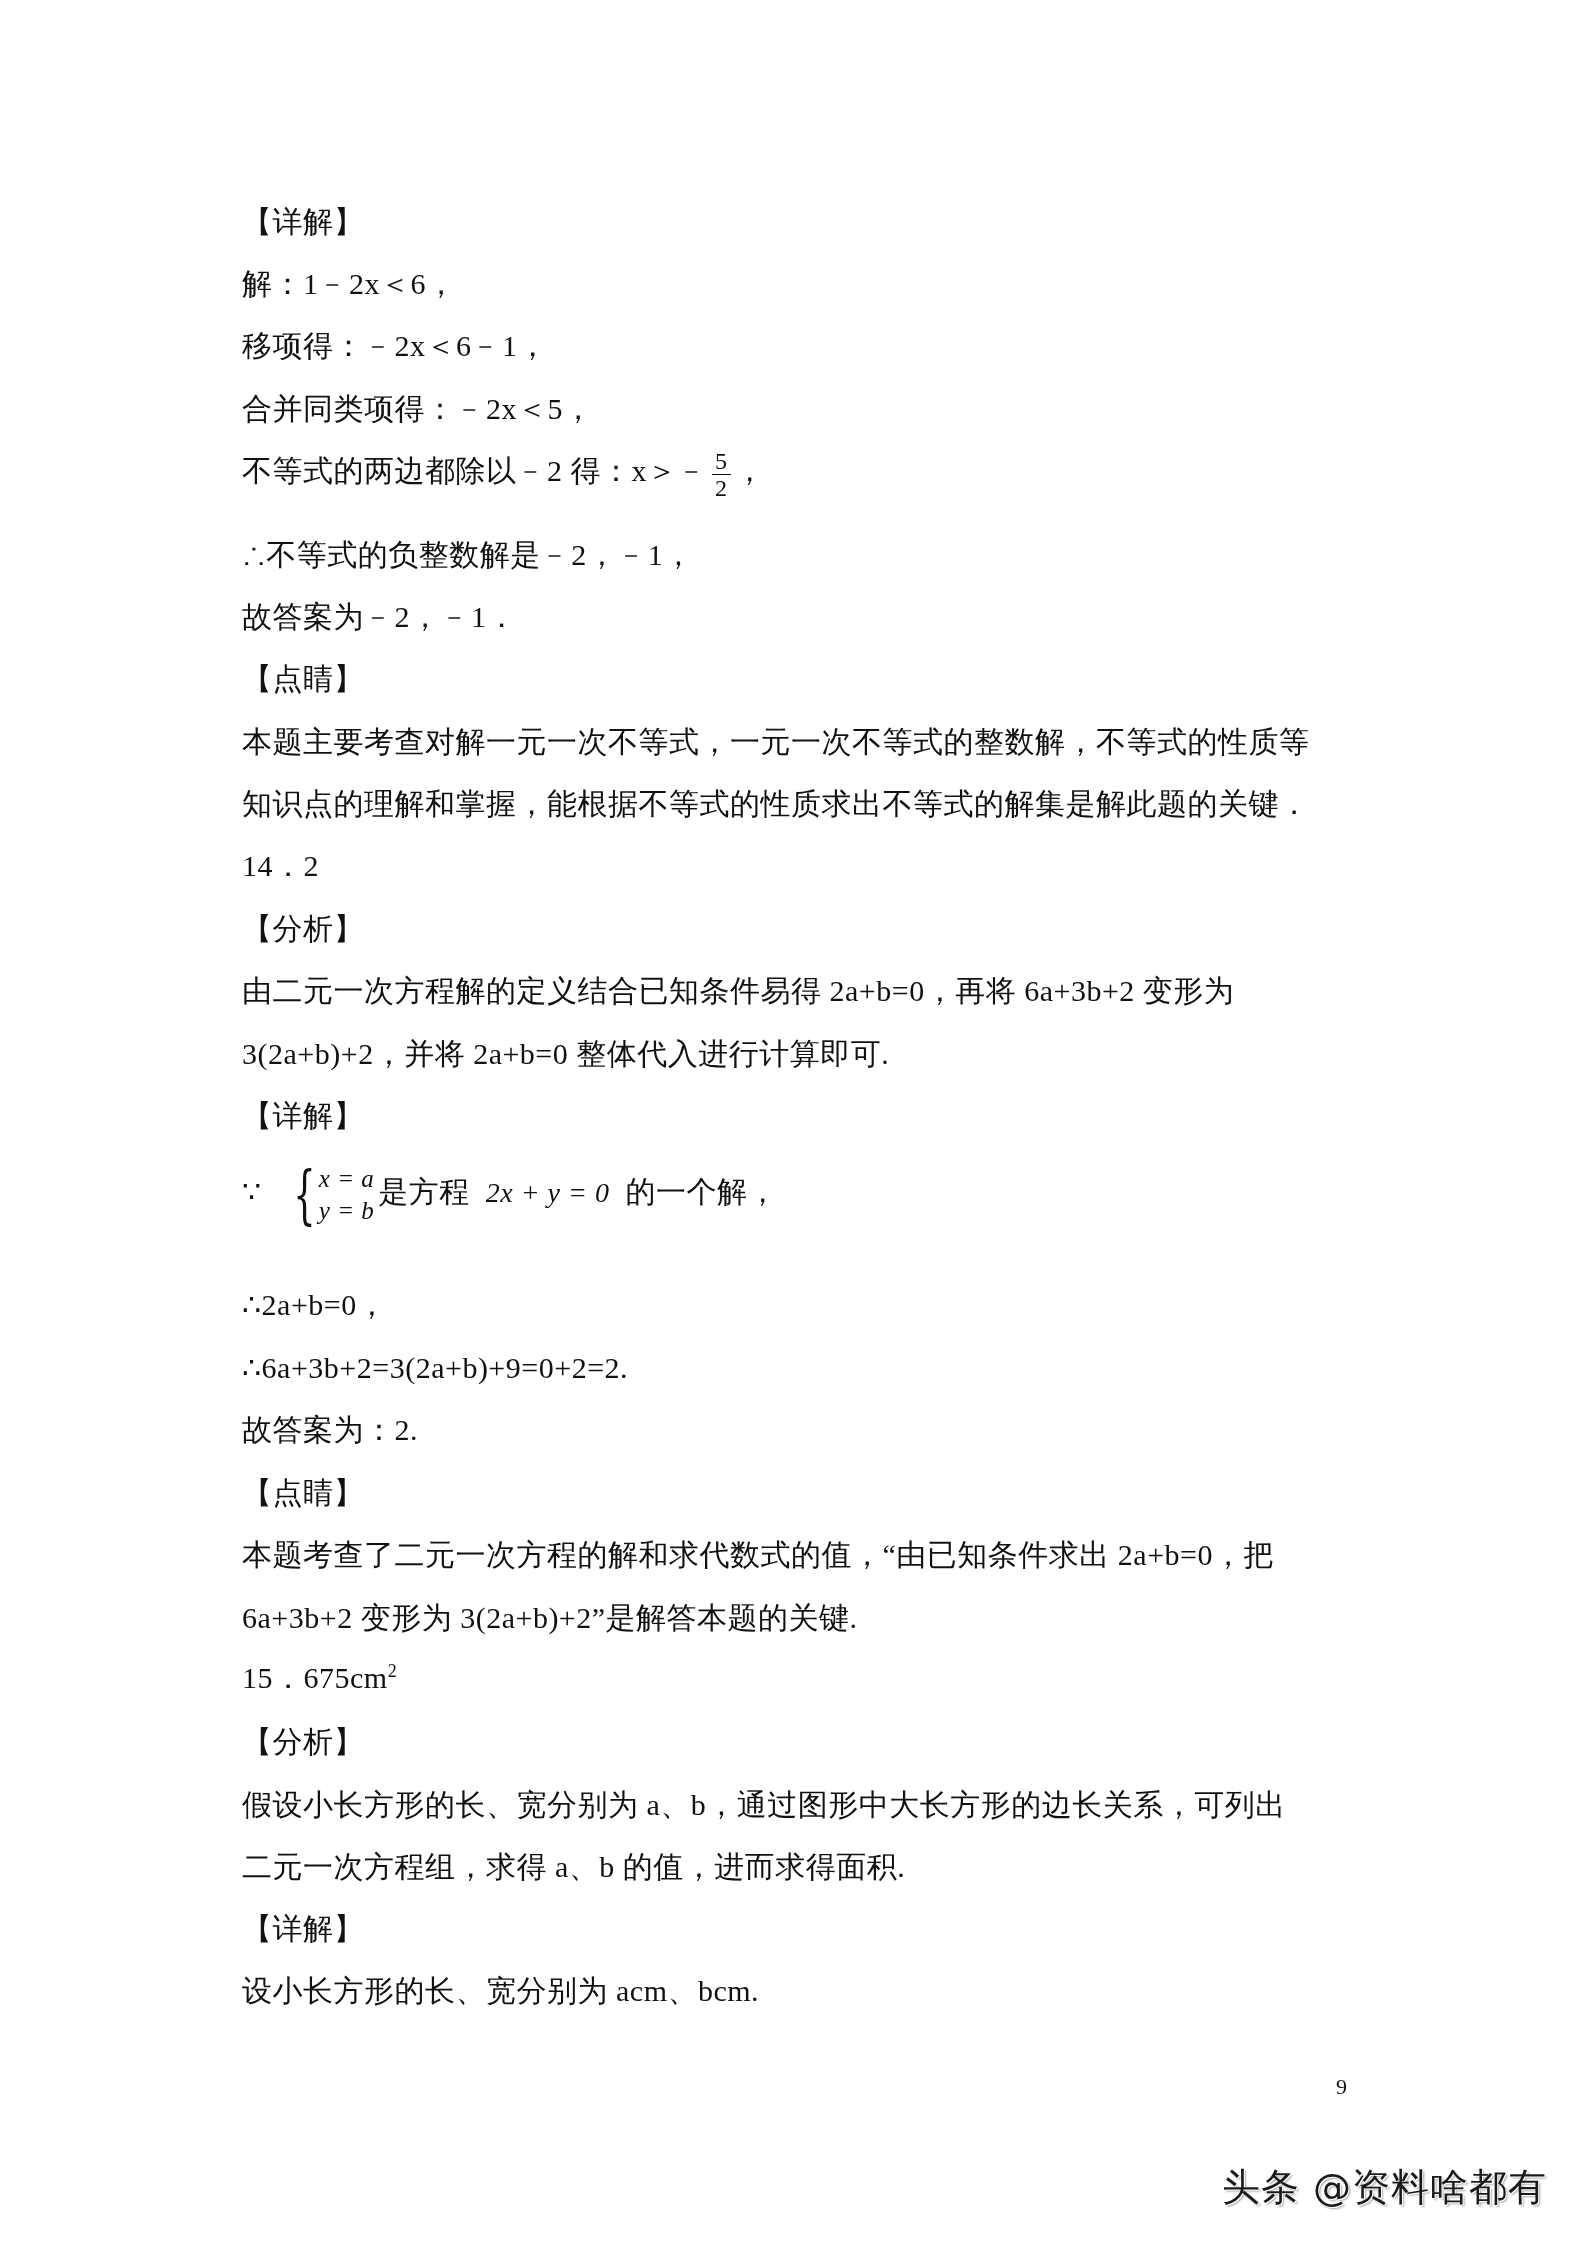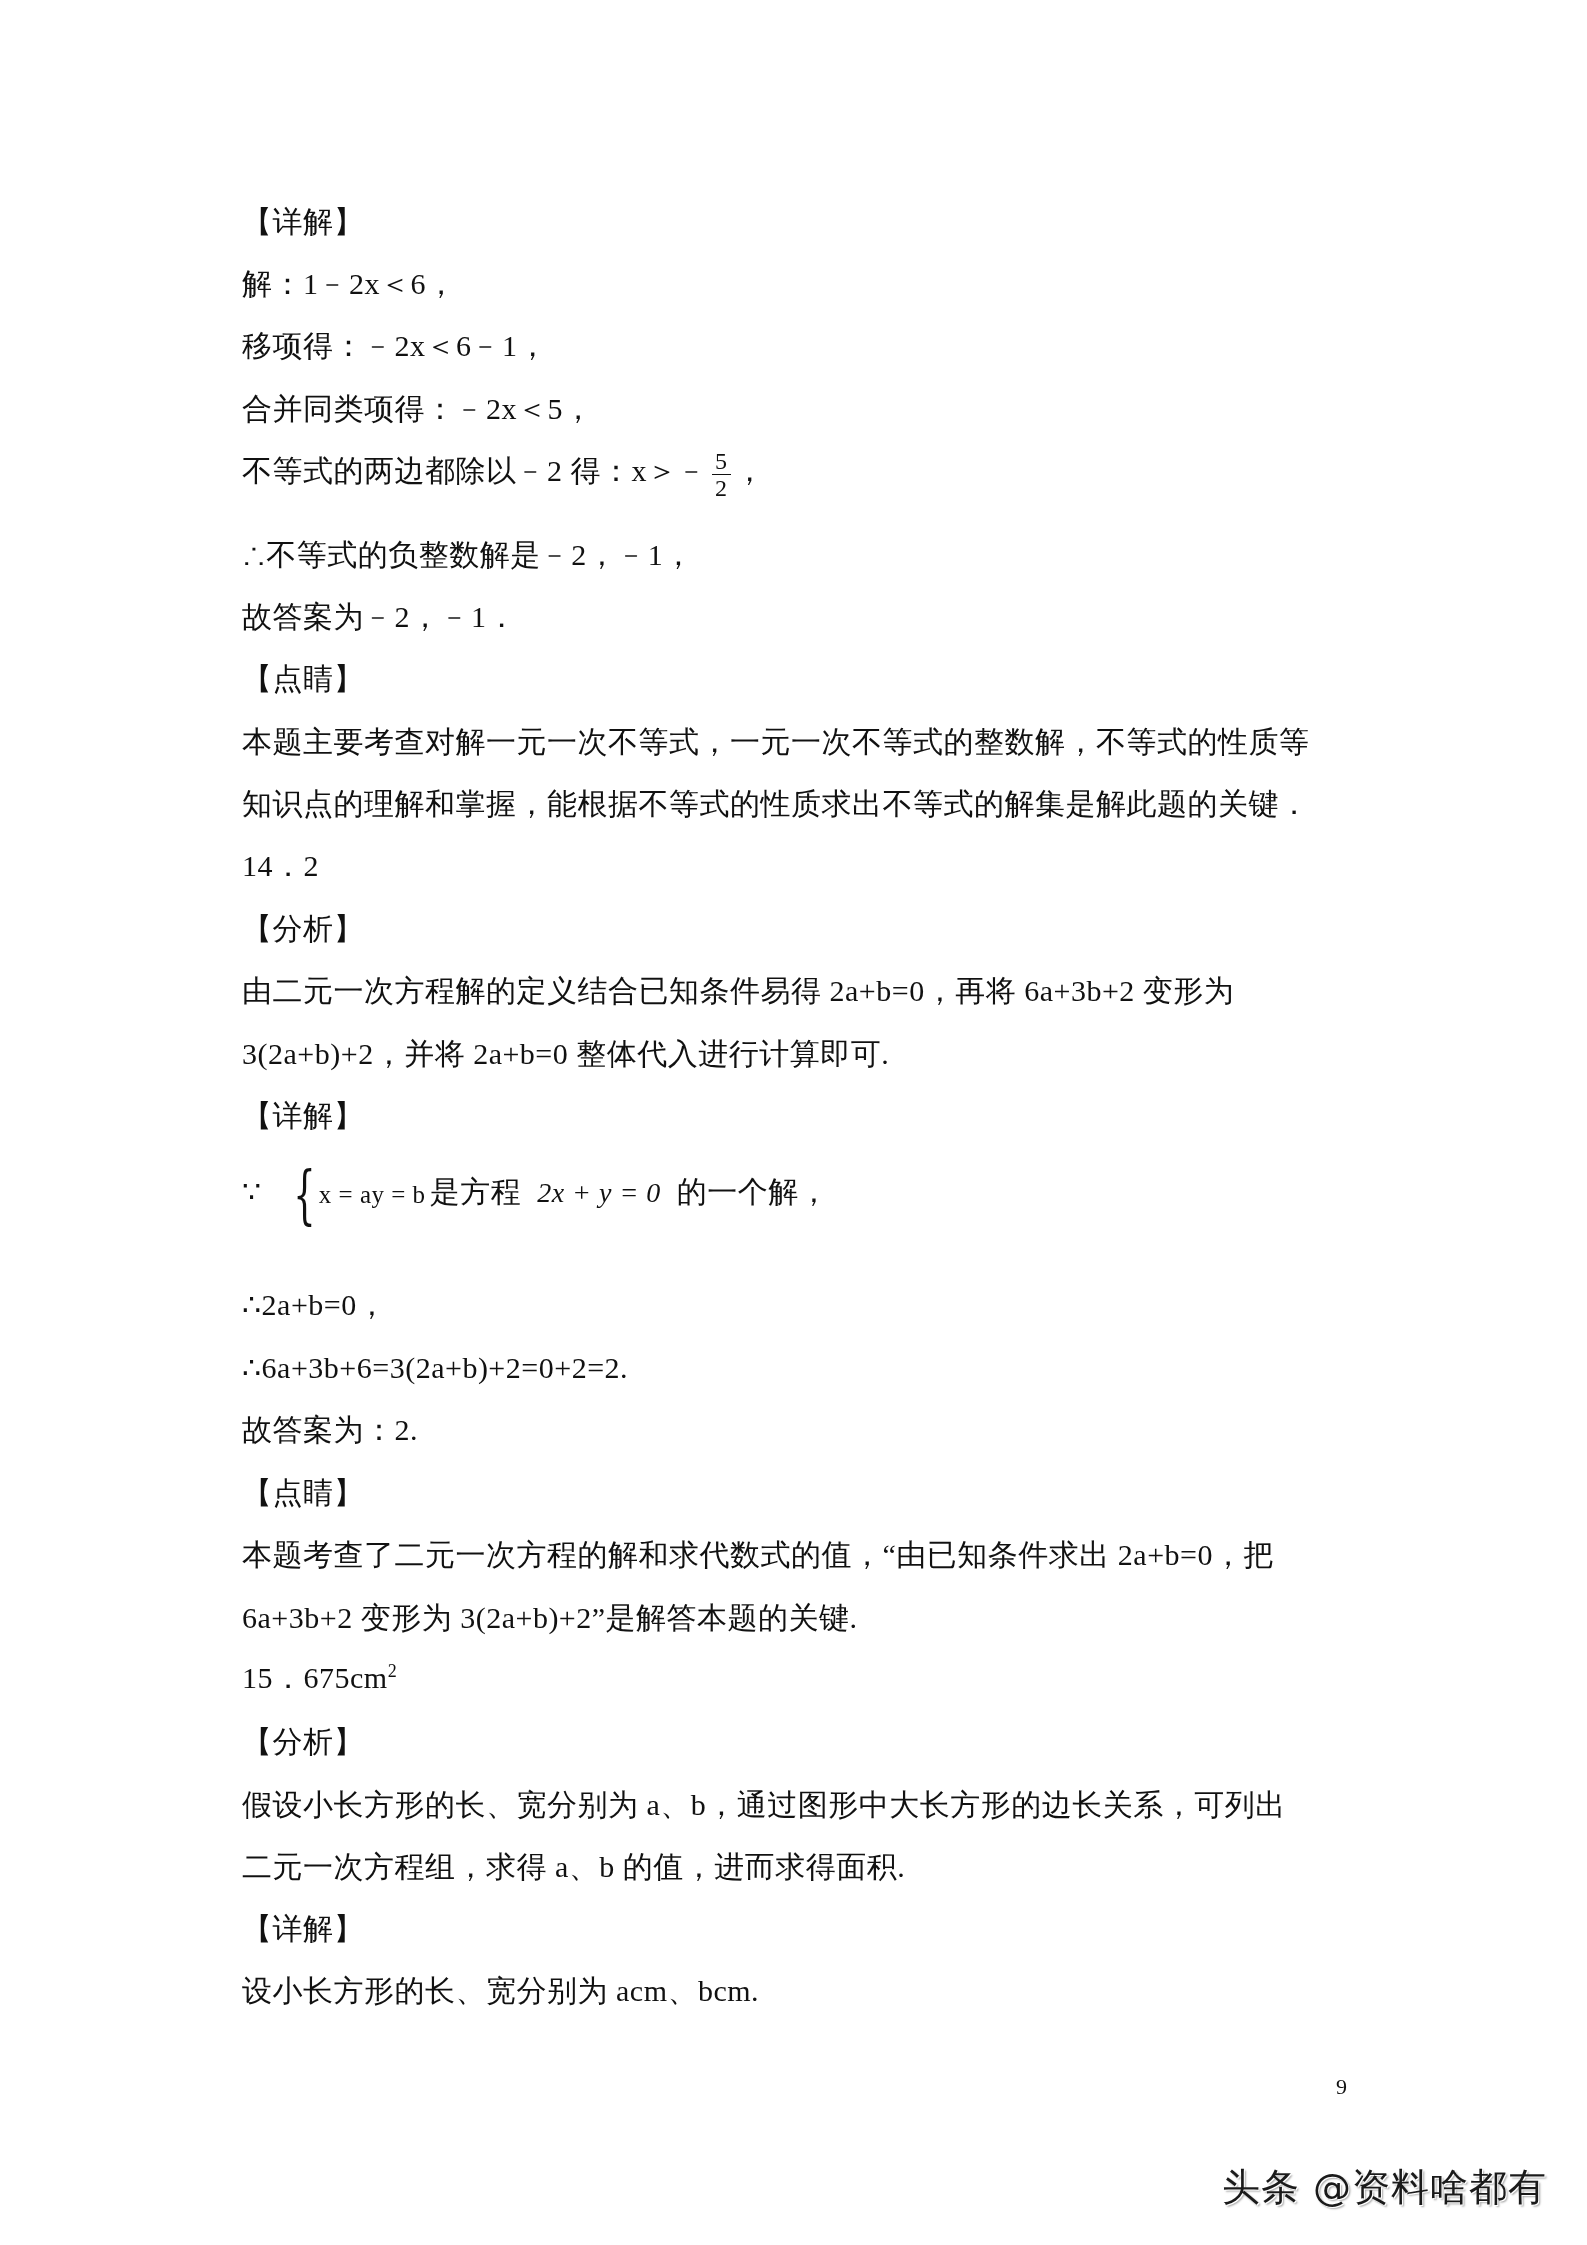--- a/index.html
+++ b/index.html
@@ -6,21 +6,21 @@
   body { width: 1587px; height: 2245px; position: relative; overflow: hidden;
          font-family: "Liberation Serif", "DejaVu Serif", serif; color: #111; }
   .page { position: absolute; left: 0; top: 0; width: 1587px; height: 2245px; background: #fff; }
   .line { position: absolute; left: 242px; font-size: 30px; line-height: 36px; white-space: nowrap; letter-spacing: 0.5px; }
   .head { font-size: 30px; }
   .frac { display: inline-block; vertical-align: middle; text-align: center; font-size: 24px; line-height: 26px; margin: 0 4px; }
   .frac .num { display: block; border-bottom: 1.5px solid #111; padding: 0 3px; }
   .frac .den { display: block; padding: 0 3px; }
   .sys { display: inline-flex; align-items: center; vertical-align: middle; margin-left: 22px; margin-right: 4px; }
   .brace { font-size: 64px; line-height: 64px; font-family: "DejaVu Serif", serif; transform: scaleX(0.55); margin-right: -6px; color: #111; }
-  .sys-rows { display: flex; font-size: 25px; line-height: 32px; }
+  .sys-rows { display: flex; flex-direction: column; font-style: italic; font-size: 25px; line-height: 32px; }
   .eq-inline { font-style: italic; font-size: 28px; margin: 0 16px; }
   .sup { font-size: 18px; vertical-align: super; line-height: 0; }
   .pagenum { position: absolute; left: 1336px; top: 2074px; font-size: 22px; }
   .watermark { position: absolute; left: 1222px; top: 2162px; font-family: "DejaVu Sans", sans-serif; font-size: 38px; color: #1a1a1a;
                text-shadow: 1px 1px 0 #fff, 2px 2px 2px rgba(0,0,0,0.35); letter-spacing: 1px; white-space: nowrap; text-align: center; }
 </style>
 </head>
 <body>
 
 <div class="page">
@@ -49,21 +49,21 @@
     <span>∵</span><span class="sys">
         <span class="brace">{</span>
         <span class="sys-rows">
           <span>x = a</span>
           <span>y = b</span>
         </span>
       </span><span>是方程</span><span class="eq-inline">2x + y = 0</span><span>的一个解，</span>
   </div>
 
   <div class="line" style="top:1287px">∴2a+b=0，</div>
-  <div class="line" style="top:1350px">∴6a+3b+6=3(2a+b)+2=0+2=2.</div>
+  <div class="line" style="top:1350px">∴6a+3b+2=3(2a+b)+9=0+2=2.</div>
   <div class="line" style="top:1412px">故答案为：2.</div>
   <div class="line head" style="top:1475px">【点睛】</div>
   <div class="line" style="top:1537px">本题考查了二元一次方程的解和求代数式的值，“由已知条件求出 2a+b=0，把</div>
   <div class="line" style="top:1600px">6a+3b+2 变形为 3(2a+b)+2”是解答本题的关键.</div>
 
   <div class="line" style="top:1660px">
     <span>15．675cm</span><span class="sup">2</span>
   </div>
 
   <div class="line head" style="top:1724px">【分析】</div>

